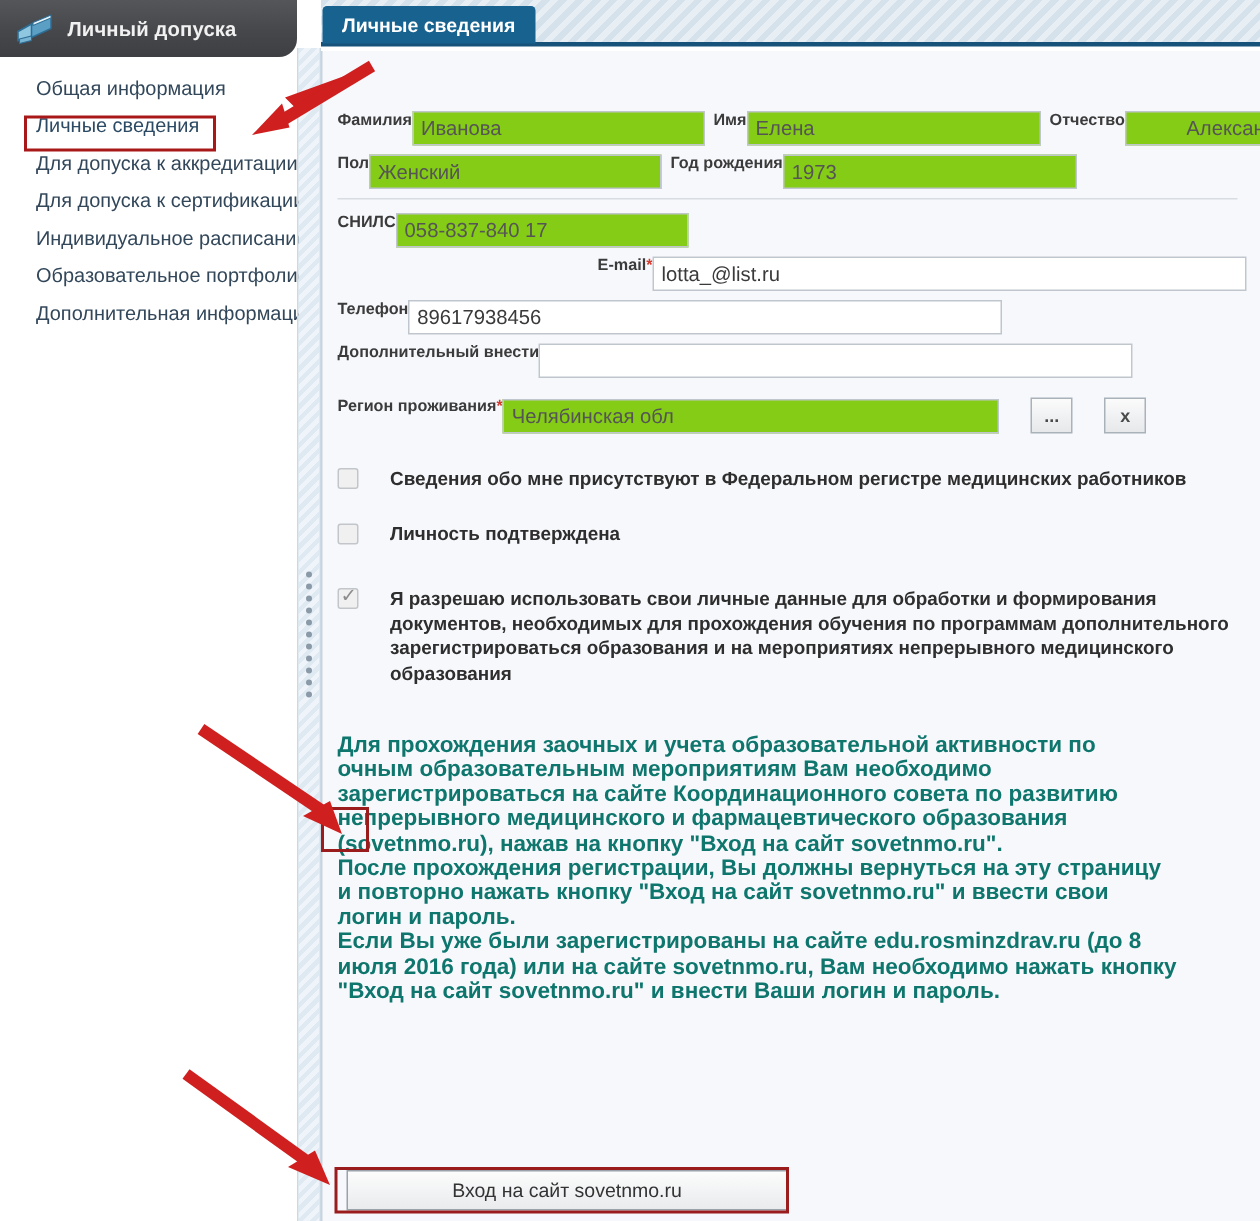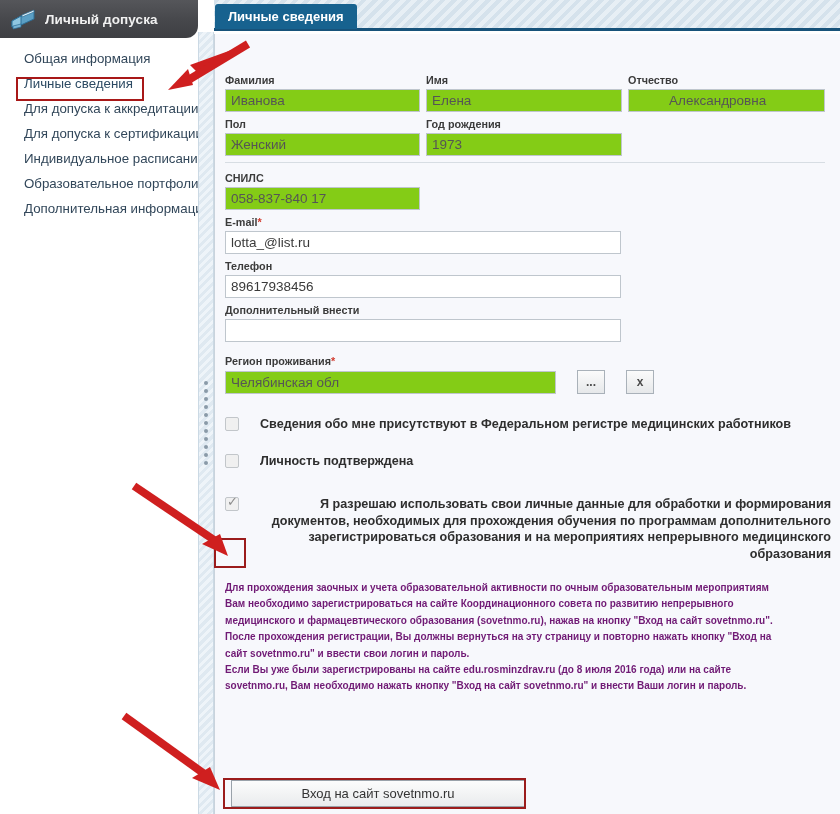--- a/index.html
+++ b/index.html
@@ -73,21 +73,21 @@
 
   
   .content {
     position: absolute; left: 214px; top: 34px; width: 626px; height: 780px;
     background: #f7f8fc;
     border-left: 1px solid #c9d3dc;
   }
 
   .form { position: absolute; left: 10px; top: 40px; width: 606px; }
   .row { display: flex; gap: 6px; margin-bottom: 6px; }
-  .fld { display: flex; flex-direction: column; }
+  .fld { display: flex; }
   .lbl {
     font-size: 10.8px; font-weight: bold; color: #3b3b3b;
     margin-bottom: 3px; line-height: 12px; white-space: nowrap;
   }
   .req { color: #d23b2e; font-weight: bold; }
   .inp {
     height: 23px; border: 1px solid #bfc6cd; background: #ffffff;
     font-size: 13.5px; color: #3a3a3a;
     font-family: "Liberation Sans", sans-serif;
     padding: 0 5px; line-height: 21px;
@@ -119,28 +119,28 @@
     width: 14px; height: 14px; flex: 0 0 auto;
     border: 1px solid #c2c6ca; background: #f0f0f0;
     border-radius: 2px; margin-top: 1px; position: relative; cursor: pointer;
   }
   .cb.checked::after {
     content: "✓"; position: absolute; left: 1px; top: -3px;
     font-size: 13px; color: #8c8c8c; line-height: 14px;
   }
   .cb-txt {
     margin-left: 21px; font-size: 12.6px; font-weight: bold;
-    color: #2e2e2e; line-height: 16.5px; text-align: right;
+    color: #2e2e2e; line-height: 16.5px;
   }
   .cb-txt.wide { width: 575px; }
 
   
   .redblock {
-    margin-top: 18px; width: 560px;
-    font-size: 10px; font-weight: bold; color: #701a75; line-height: 16.4px;
+    margin-top: 32px; width: 560px;
+    font-size: 15px; font-weight: bold; color: #0f766e; line-height: 16.4px;
   }
   .redblock p { margin: 0; }
 
   
   .bigbtn {
     position: absolute; left: 16px; top: 746px; width: 294px; height: 27px;
     border: 1px solid #9aa2aa;
     background: linear-gradient(#fcfcfc, #e9ebed);
     font-size: 13px; color: #333; cursor: pointer;
     display: flex; align-items: center; justify-content: center;

